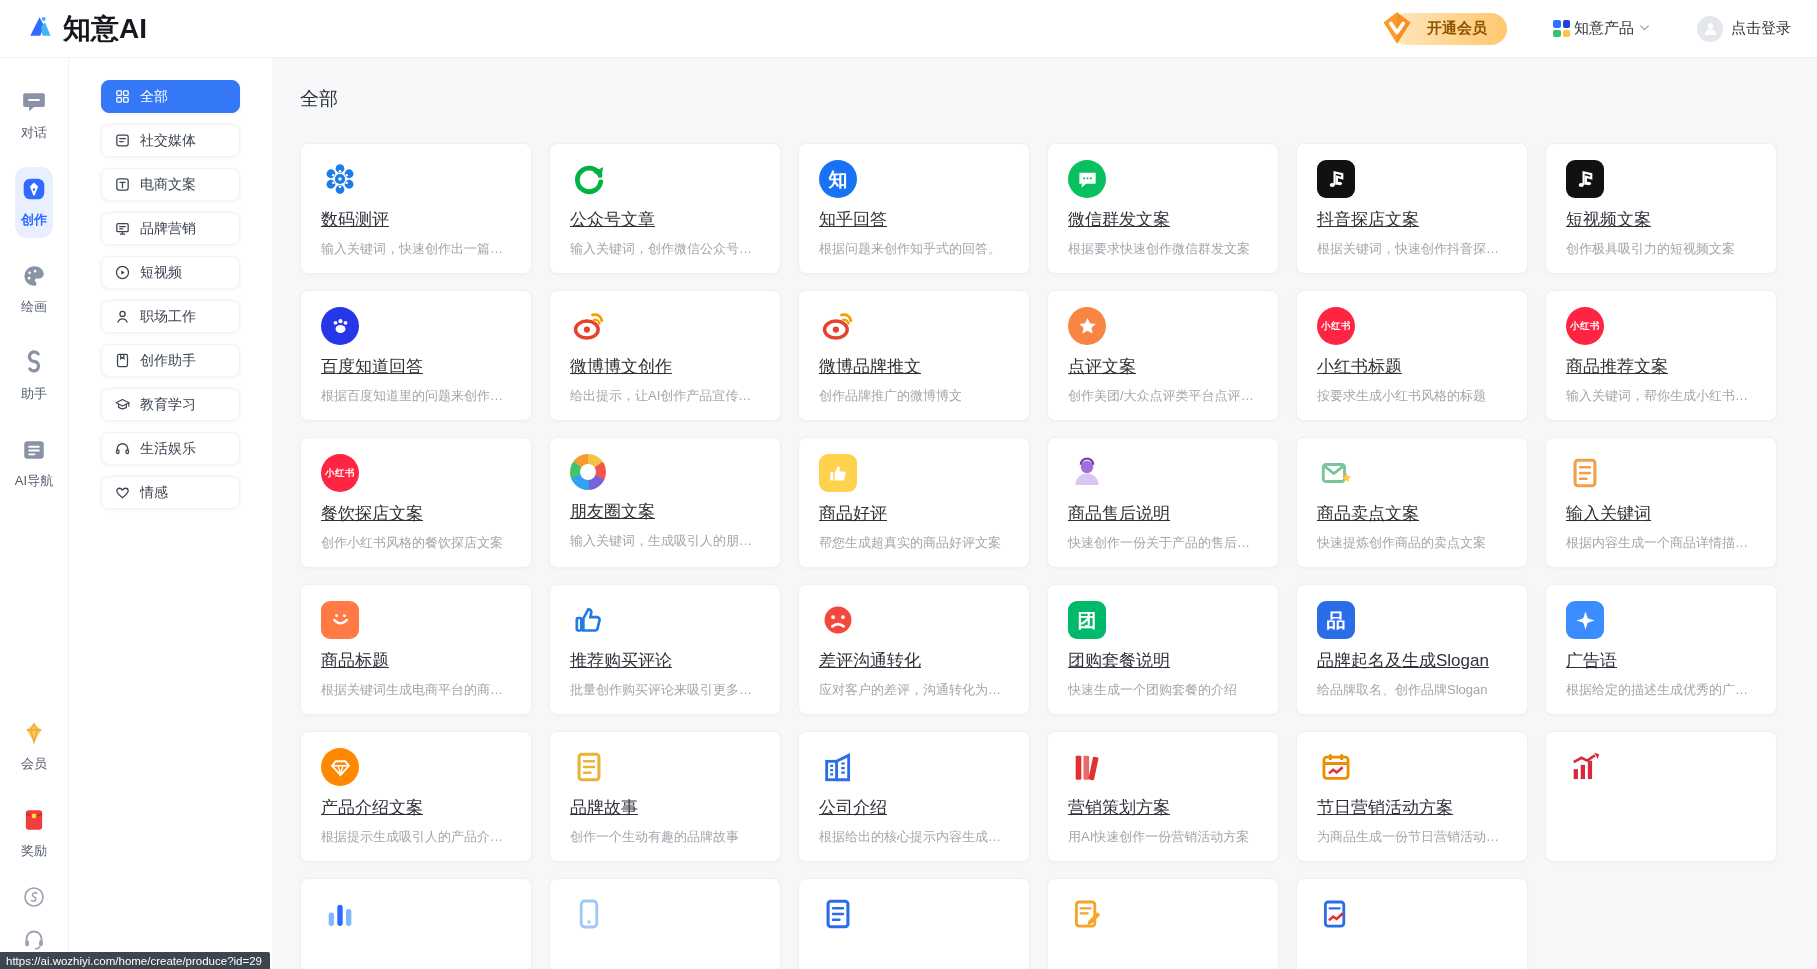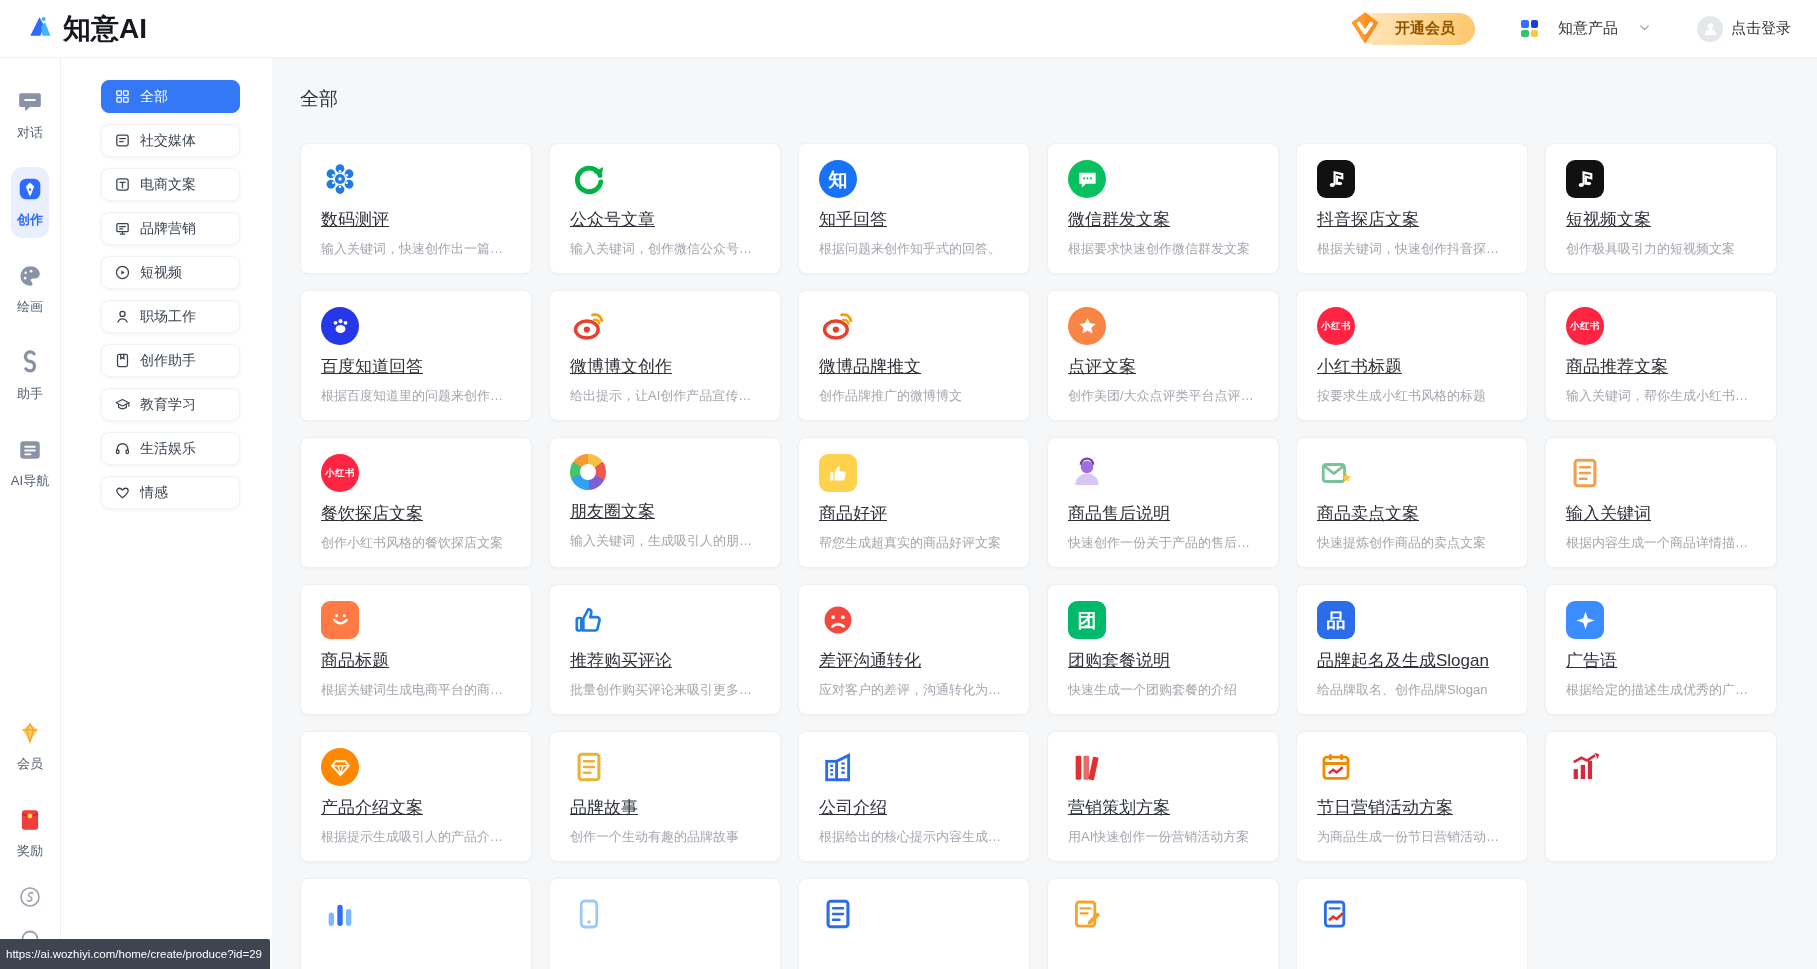--- a/index.html
+++ b/index.html
@@ -11,32 +11,32 @@
   .header { position:absolute; top:0; left:0; right:0; height:58px; background:#fff;
     border-bottom:1px solid #f0f1f3; display:flex; align-items:center; padding:0 26px; z-index:30; }
   .brand { display:flex; align-items:center; gap:10px; }
   .brand-title { font-size:28px; font-weight:bold; color:#16181d; }
   .header-right { margin-left:auto; display:flex; align-items:center; gap:46px; }
   .member-pill { position:relative; height:32px; display:flex; align-items:center;
     padding:0 20px 0 36px; border-radius:18px;
     background:linear-gradient(90deg,#ffe7bd,#ffc76e); cursor:pointer; }
   .member-pill .vbadge { position:absolute; left:-12px; top:-3px; }
   .member-label { font-size:15px; font-weight:bold; color:#8f5400; }
-  .products { display:flex; align-items:center; gap:20px; cursor:pointer; }
+  .products { display:flex; align-items:center; gap:4px; cursor:pointer; }
   .prod-grid { width:17px; height:17px; display:grid; grid-template-columns:1fr 1fr; gap:2px; }
   .prod-grid i { border-radius:2px; }
   .prod-grid i:nth-child(1){background:#3370ff}.prod-grid i:nth-child(2){background:#1f3fd8}
   .prod-grid i:nth-child(3){background:#36c26a}.prod-grid i:nth-child(4){background:#ffc53d}
   .products span, .login span { font-size:15px; color:#333; }
   .login { display:flex; align-items:center; gap:8px; cursor:pointer; }
   .avatar { width:26px; height:26px; border-radius:50%; background:#e4e7ec; display:flex;
     align-items:center; justify-content:center; }
 
   
-  .rail { position:absolute; top:58px; left:0; bottom:0; width:61px; background:#fff;
+  .rail { position:absolute; top:58px; left:0; bottom:0; width:69px; background:#fff;
     border-right:1px solid #f0f1f3; display:flex; flex-direction:column; align-items:center;
     padding:22px 0 0; z-index:20; }
   .rail-item { display:flex; flex-direction:column; align-items:center; gap:5px;
     padding:9px 6px; margin-bottom:16px; border-radius:12px; cursor:pointer; }
   .rail-item .rail-label { font-size:13px; color:#55606e; }
   .rail-item.active { background:#e9efff; }
   .rail-item.active .rail-label { color:#2f6bff; font-weight:bold; }
   .rail-spacer { margin-top:auto; }
   .rail-tool { margin-bottom:14px; cursor:pointer; }
 
@@ -67,21 +67,21 @@
   .icon-wheel { width:36px; height:36px; border-radius:50%; position:relative; display:block;
     background:conic-gradient(#f5c344 0 55deg,#f2574b 55deg 115deg,#7b61d6 115deg 175deg,
       #31a1f3 175deg 250deg,#43c46a 250deg 305deg,#f59b31 305deg 360deg); }
   .icon-wheel::after { content:""; position:absolute; inset:10px; background:#fff; border-radius:50%; }
   .card-title { display:block; margin-top:10px; font-size:17px; color:#2e3138; font-weight:500;
     white-space:nowrap; overflow:hidden;text-decoration:underline; }
   .card-desc { display:block; margin-top:9px; font-size:13px; color:#a3a6ad; white-space:nowrap;
     overflow:hidden; text-overflow:ellipsis; }
 
   
-  .statusbar { position:absolute; left:0; bottom:0; height:30px; background:#3e4450;
+  .statusbar { position:absolute; left:0; bottom:0; height:17px; background:#3e4450;
     color:#fff; font-size:11.5px; display:flex; align-items:center; padding:0 8px 0 6px;
     z-index:40; border-top-right-radius:2px; }
 </style>
 </head>
 <body>
 
 <div class="page">
 
   <div class="header">
     <div class="brand">

